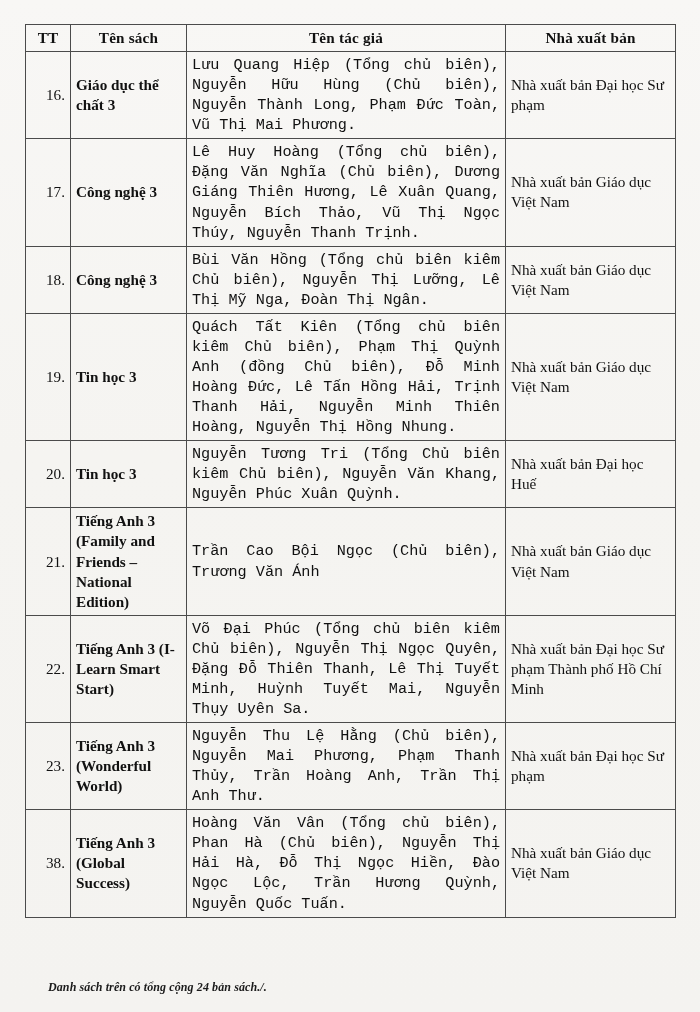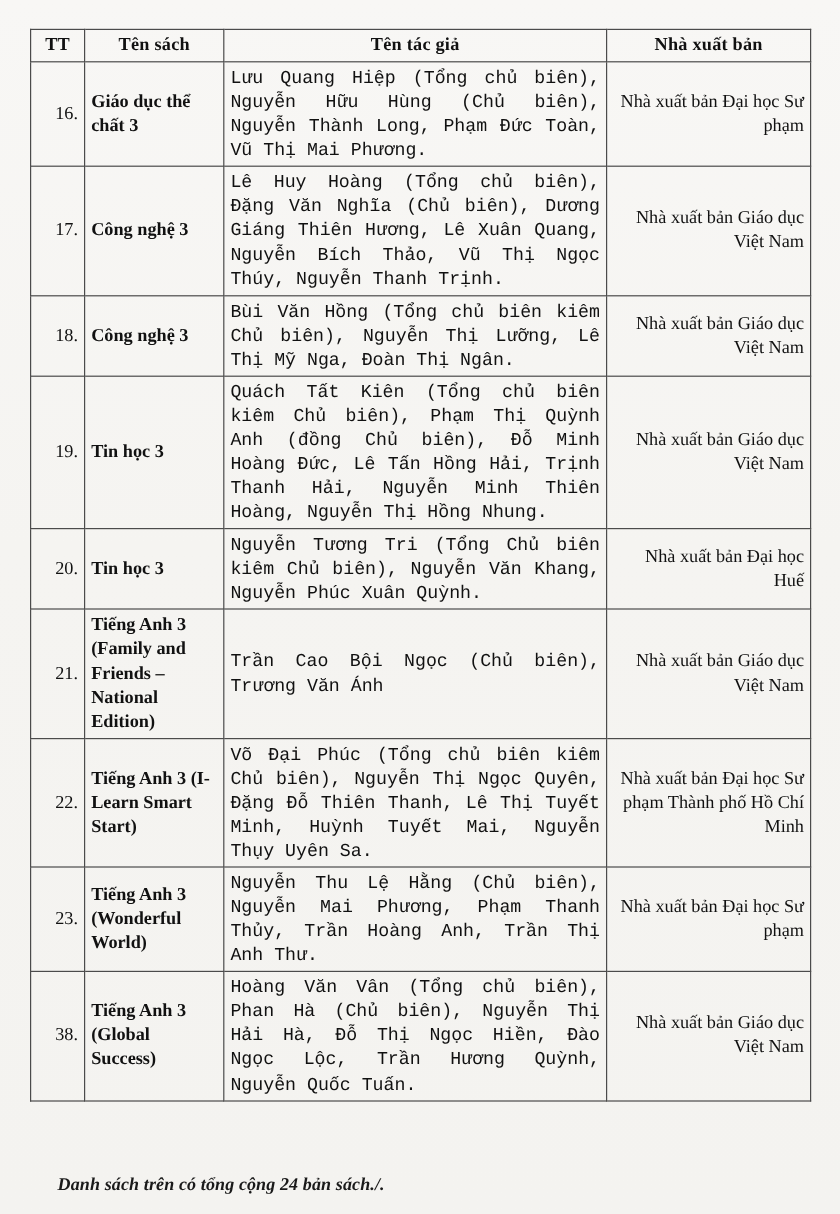--- a/index.html
+++ b/index.html
@@ -74,34 +74,34 @@
     text-align: justify;
     text-align-last: left;
     text-justify: inter-word;
     hyphens: none;
     padding: 5px 7px 5px 8px;
     line-height: 1.35;
     font-size: 15.1px;
     font-family: Liberation Mono, monospace;
   }
   td.pub {
-    text-align: right;
+    text-align: left;
     line-height: 1.38;
     font-size: 15.1px;
     padding-left: 6px;
     padding-right: 6px;
   }
   .footnote {
     position: absolute;
     left: 48px;
     top: 980px;
     font-family: "Liberation Serif", "DejaVu Serif", serif;
     font-style: italic;
     font-weight: bold;
-    font-size: 15px;
+    font-size: 12px;
     color: #1a1a1a;
     letter-spacing: .1px;
   }
 </style>
 </head>
 <body>
 
 <div class="page">
 
   <div class="table-wrap">

